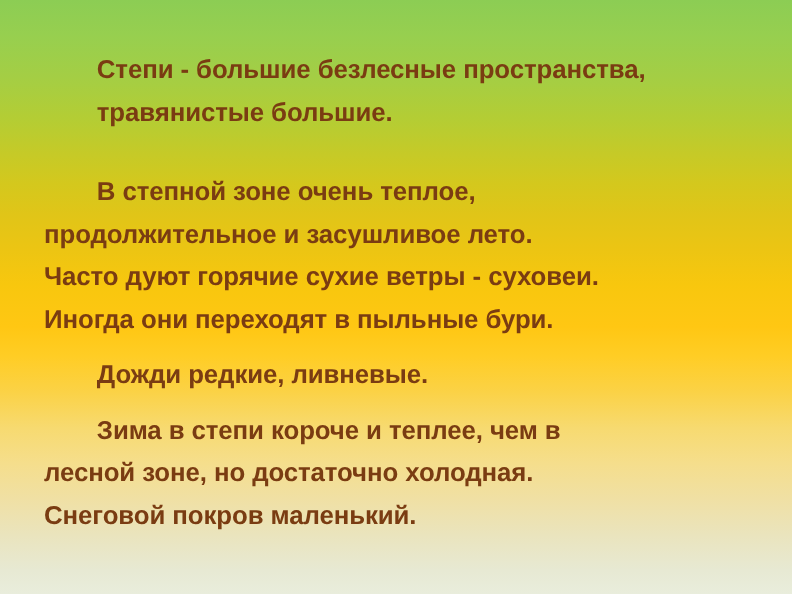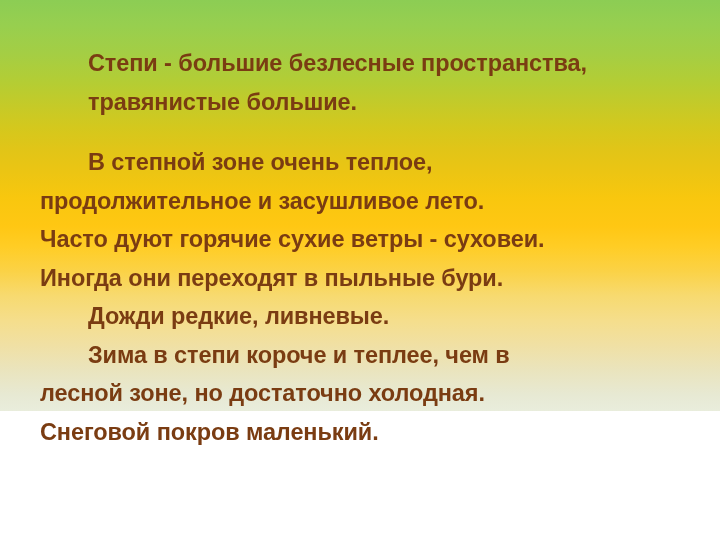--- a/index.html
+++ b/index.html
@@ -9,21 +9,21 @@
   body {
     width: 720px;
     height: 540px;
     overflow: hidden;
     font-family: "Liberation Sans", sans-serif;
   }
 
   #slide {
     position: relative;
     width: 720px;
-    height: 411px;
+    height: 540px;
     box-sizing: border-box;
     background: linear-gradient(
       to bottom,
       #8ccd54   0%,
       #97cf4f   6%,
       #a4ce44   13%,
       #b4cd34   20%,
       #c6ca27   26%,
       #d4c81d   31%,
       #e0c518   36%,
@@ -69,20 +69,21 @@
 
   .para-2 {
     padding-top: 22px;
   }
 
   .line {
     display: block;
   }
   .line.indent {
     padding-left: 48px;
+    margin-top: 12px;
   }
 </style>
 </head>
 <body>
 
 <div id="slide">
 
   <div class="text-body">
 
     <p class="para para-1"><span class="line">Степи - большие безлесные пространства,</span><span class="line">травянистые большие.</span></p>

